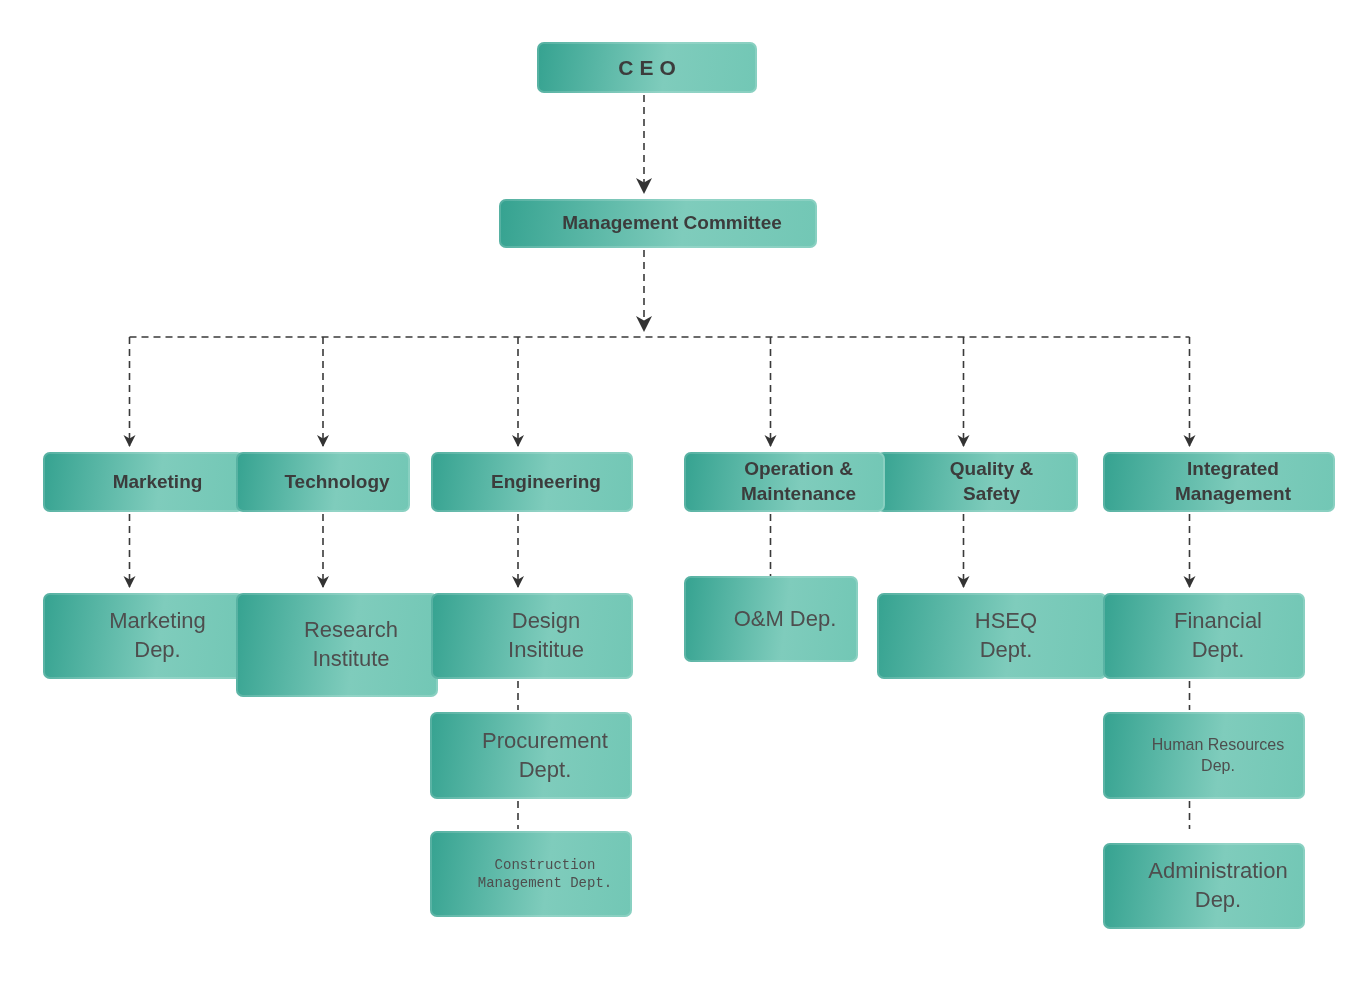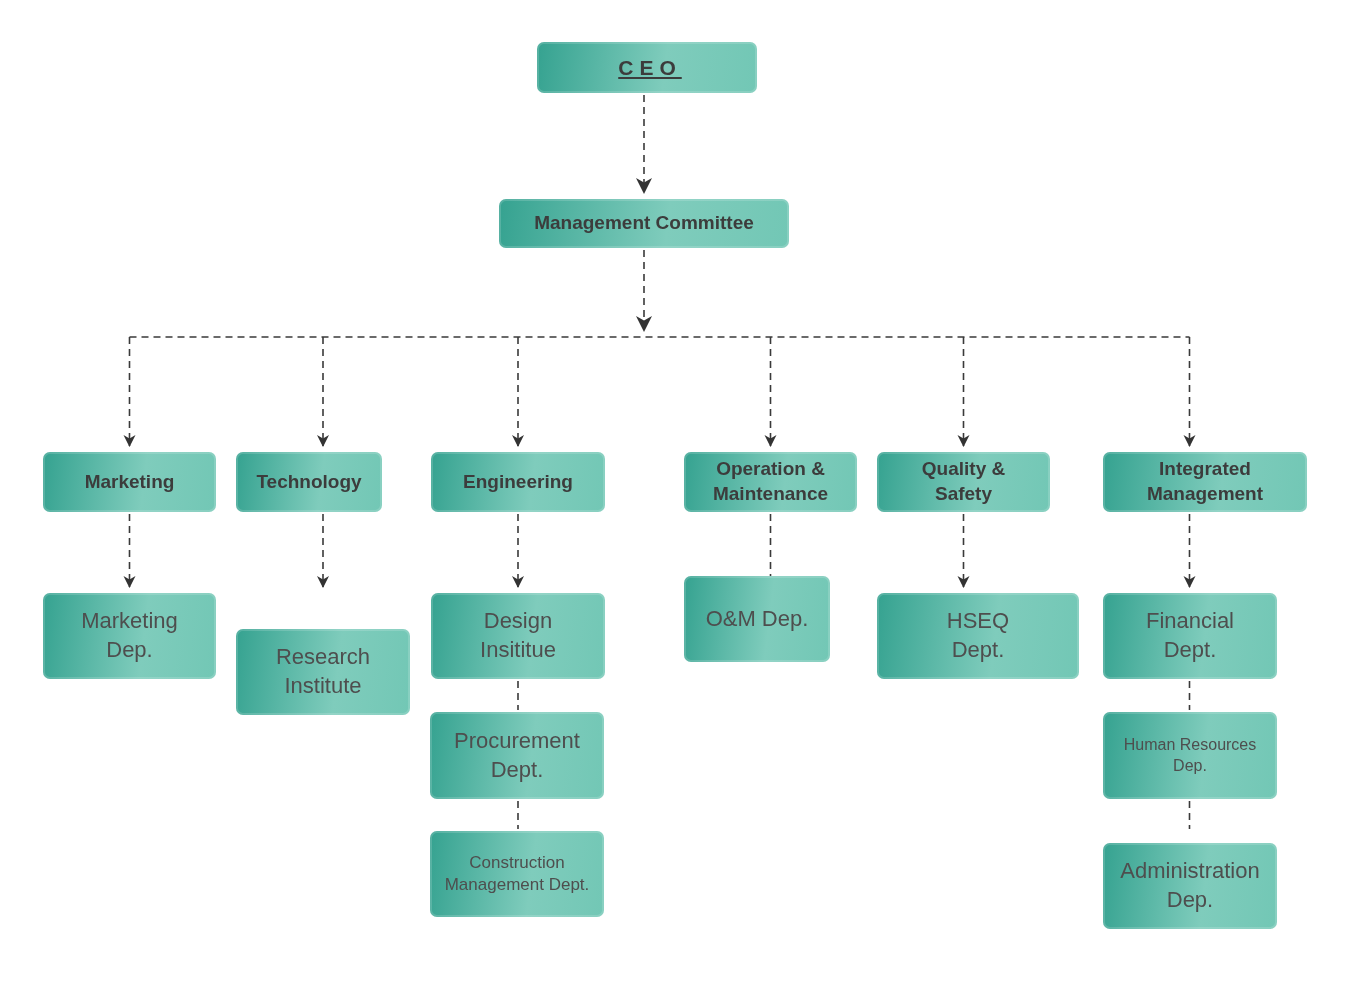--- a/index.html
+++ b/index.html
@@ -33,38 +33,39 @@
     position: absolute;
     display: flex;
     align-items: center;
     justify-content: center;
     text-align: center;
     white-space: pre-line;
     border-radius: 7px;
     background: linear-gradient(97deg, var(--gradient-from, #35a290) 0%, var(--gradient-mid, #7fccbc) 58%, var(--gradient-to, #72c7b5) 100%);
     box-shadow: inset 0 0 0 2px rgba(255,255,255,0.16);
     line-height: 1.3;
+    padding-left: 28px;
   }
   .head {
     font-weight: 700;
     font-size: 19px;
     color: var(--text-heading, #3c3c3c);
   }
   .leaf {
     font-weight: 400;
     font-size: 22px;
     color: var(--text-leaf, #4e4e4e);
   }
   .ceo {
     font-size: 21px;
     letter-spacing: 6px;
     padding-left: 6px; 
   }
   .fs-20 { font-size: 16px; }
-  .fs-17 { font-size: 17px; }
+  .fs-17 { font-size: 14px; font-family: Liberation Mono, monospace; }
 </style>
 </head>
 <body>
 
 <div id="canvas">
 
   <svg id="connectors" width="1370" height="985" viewBox="0 0 1370 985" xmlns="http://www.w3.org/2000/svg">
     <defs>
       <marker id="arrow-sm" markerUnits="userSpaceOnUse" markerWidth="18" markerHeight="18" refX="11" refY="6" orient="auto">
         <path d="M0,0 L12,6 L0,12 L3.5,6 Z" fill="#333333"></path>
@@ -93,37 +94,37 @@
     <path class="dash" d="M770.5,514 L770.5,587" marker-end="url(#arrow-sm)"></path>
     <path class="dash" d="M963.5,514 L963.5,587" marker-end="url(#arrow-sm)"></path>
     <path class="dash" d="M1189.5,514 L1189.5,587" marker-end="url(#arrow-sm)"></path>
 
     <path class="dash" d="M518,681 L518,710"></path>
     <path class="dash" d="M518,801 L518,829"></path>
     <path class="dash" d="M1189.5,681 L1189.5,710"></path>
     <path class="dash" d="M1189.5,801 L1189.5,829"></path>
   </svg>
 
-  <div class="node head ceo" style="left:537px; top:42px; width:214px; height:51px;text-decoration:underline;">CEO</div>
+  <div class="node head ceo" style="left:537px; top:42px; width:214px; height:51px;">CEO</div>
 
   <div class="node head" style="left:499px; top:199px; width:290px; height:49px;">Management Committee</div>
 
   <div class="node head" style="left:43px; top:452px; width:173px; height:60px;">Marketing</div>
   <div class="node head" style="left:236px; top:452px; width:146px; height:60px;">Technology</div>
   <div class="node head" style="left:431px; top:452px; width:174px; height:60px;">Engineering</div>
   <div class="node head" style="left:877px; top:452px; width:173px; height:60px;">Quality &amp;
 Safety</div>
   <div class="node head" style="left:684px; top:452px; width:173px; height:60px;">Operation &amp;
 Maintenance</div>
   <div class="node head" style="left:1103px; top:452px; width:204px; height:60px;">Integrated
 Management</div>
 
   <div class="node leaf" style="left:43px; top:593px; width:173px; height:86px;">Marketing
 Dep.</div>
-  <div class="node leaf" style="left:236px; top:593px; width:174px; height:86px;margin-top:36px;">Research
+  <div class="node leaf" style="left:236px; top:593px; width:174px; height:104px;">Research
 Institute</div>
   <div class="node leaf" style="left:431px; top:593px; width:174px; height:86px;">Design
 Insititue</div>
   <div class="node leaf" style="left:684px; top:576px; width:146px; height:86px;">O&amp;M Dep.</div>
   <div class="node leaf" style="left:877px; top:593px; width:202px; height:86px;">HSEQ
 Dept.</div>
   <div class="node leaf" style="left:1103px; top:593px; width:174px; height:86px;">Financial
 Dept.</div>
 
   <div class="node leaf" style="left:430px; top:712px; width:174px; height:87px;">Procurement

